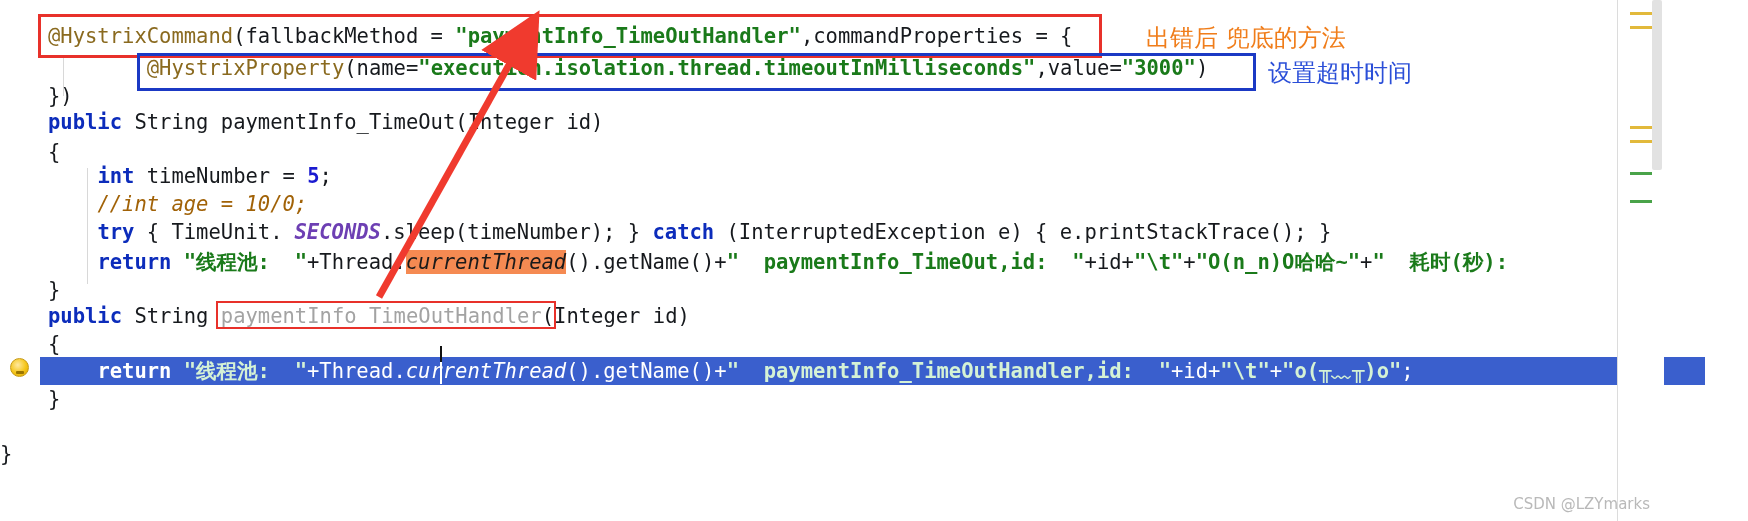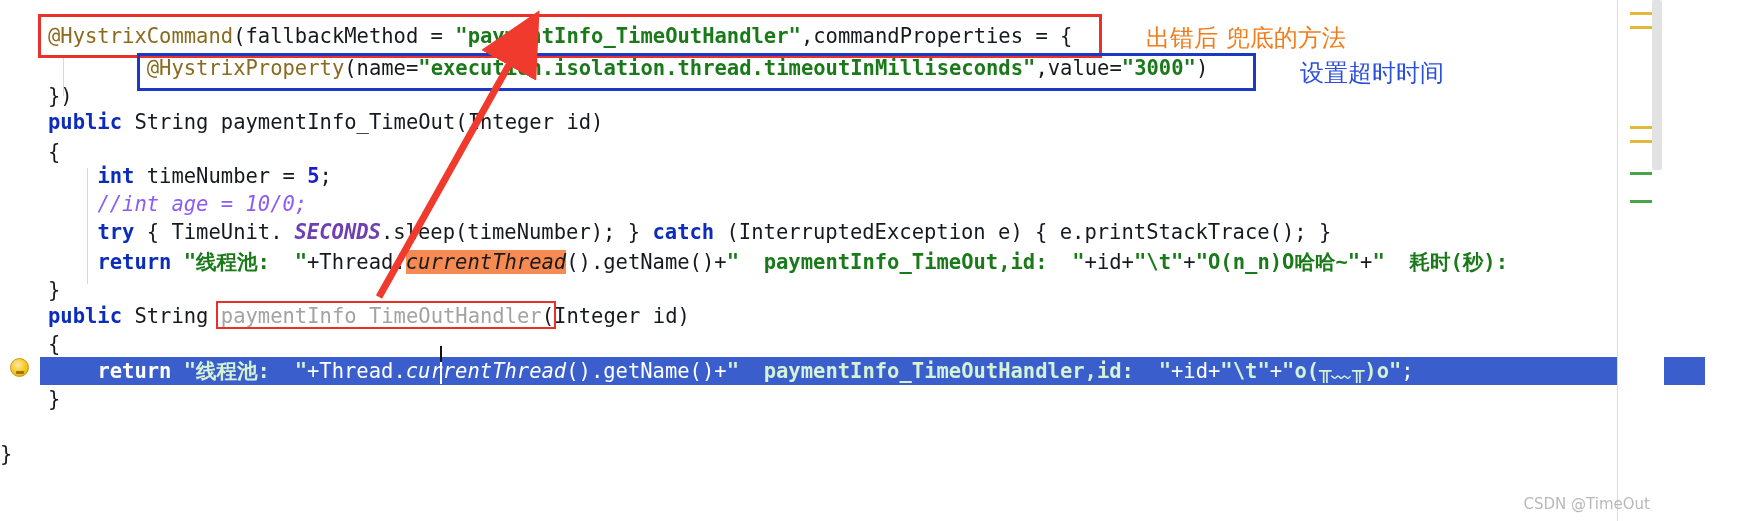--- a/index.html
+++ b/index.html
@@ -22,21 +22,21 @@
         font-size:20.5px;line-height:28px;white-space:pre;color:#1a1a1a;}
   .ln{position:absolute;left:0;width:1748px;height:28px;}
 
   .indent-guide{position:absolute;width:1px;background:#d8d8d8;}
 
   
   .kw{color:#0c2cbb;font-weight:bold;}
   .str{color:#1a7a1a;font-weight:bold;}
   .annot{color:#8a6a1f;}
   .plain{color:#16191d;}
-  .cmt{color:#8b5cf6;font-style:italic;}
+  .cmt{color:#a16207;font-style:italic;}
   .num{color:#1a1ad0;font-weight:bold;}
   .stat{color:#6d3fb3;font-style:italic;font-weight:bold;margin-left:12px;}
   .unused{color:#a3a3a3;}
   .italicfield{font-style:italic;}
   .hl-orange{background:#f58a52;font-style:italic;}
 
   
   .selrow{position:absolute;left:40px;top:357px;width:1665px;height:28px;background:#3a5fcd;}
 
   .caret{position:absolute;width:2px;height:24px;background:#111;}
@@ -91,26 +91,26 @@
   <svg class="arrow">
     <defs>
       <marker id="ah" markerWidth="9" markerHeight="9" refX="3" refY="4.5" orient="auto">
         <polygon points="0,0 9,4.5 0,9" fill="#f03a2e"></polygon>
       </marker>
     </defs>
     <line x1="379" y1="297" x2="519" y2="47" stroke="#f03a2e" stroke-width="7" marker-end="url(#ah)"></line>
   </svg>
 
   <div class="note note-orange" style="left:1146px;top:22px;">出错后 兜底的方法</div>
-  <div class="note note-blue" style="left:1300px;top:57px;">设置超时时间</div>
+  <div class="note note-blue" style="left:1268px;top:57px;">设置超时时间</div>
 
   <div class="railzone">
     <div class="thumb"></div>
     <div class="mark mark-y" style="top:12px;"></div>
     <div class="mark mark-y" style="top:26px;"></div>
     <div class="mark mark-y" style="top:126px;"></div>
     <div class="mark mark-y" style="top:140px;"></div>
     <div class="mark mark-g" style="top:172px;"></div>
     <div class="mark mark-g" style="top:200px;"></div>
   </div>
 
-  <div class="watermark">CSDN @TimeOut</div>
+  <div class="watermark">CSDN @LZYmarks</div>
 </div>
 
 </body></html>

